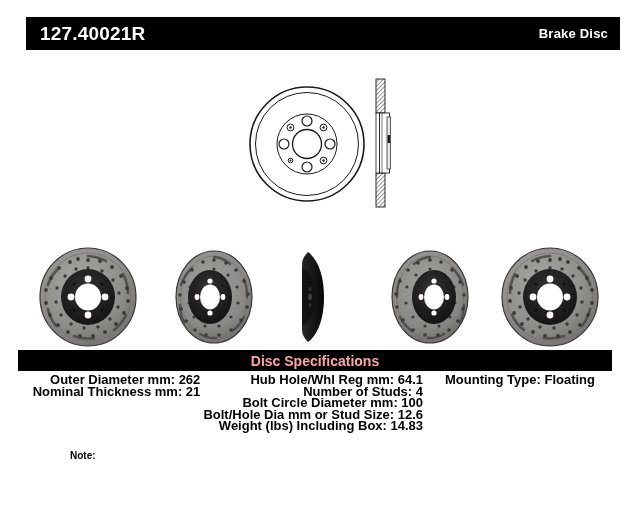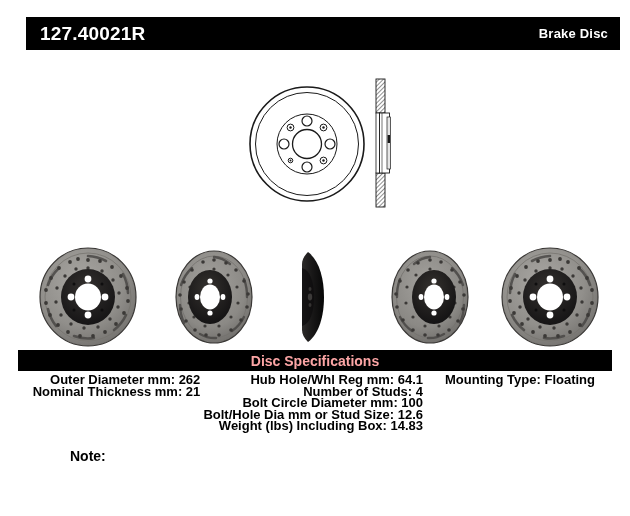--- a/index.html
+++ b/index.html
@@ -112,21 +112,21 @@
 
   
   .note-wrap {
     position: absolute;
     left: 18px;
     top: 450px;
     width: 594px;
   }
   .note-label {
     margin-left: 52px;
-    font-size: 14px;
+    font-size: 10px;
     font-weight: bold;
     line-height: 12px;
   }
 </style>
 </head>
 <body>
 
 <div class="header-bar">
   <span class="header-part">127.40021R</span>
   <span class="header-type">Brake Disc</span>

